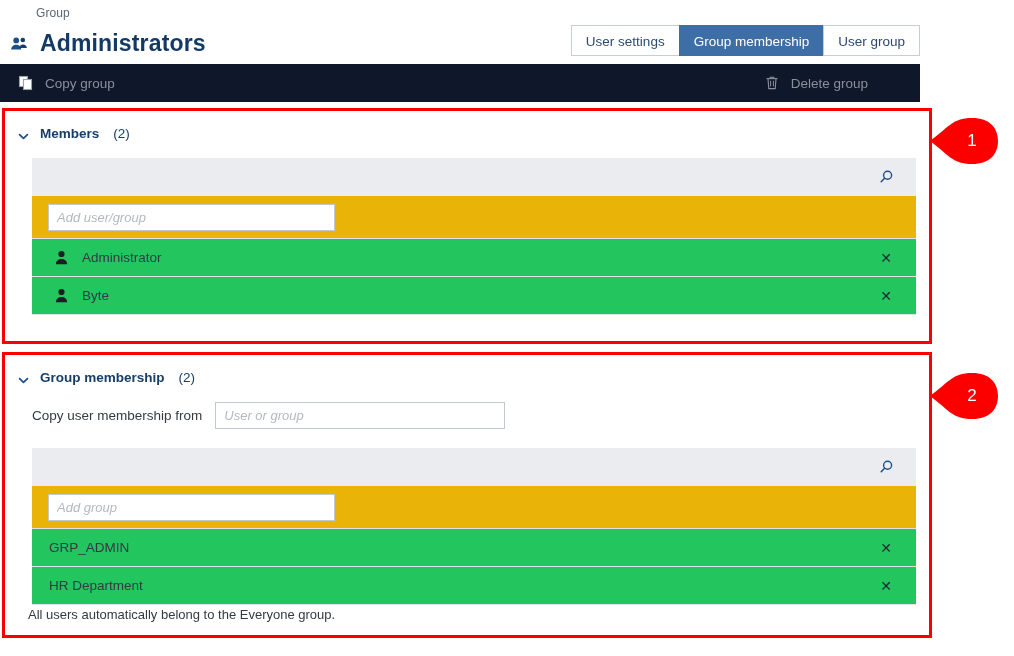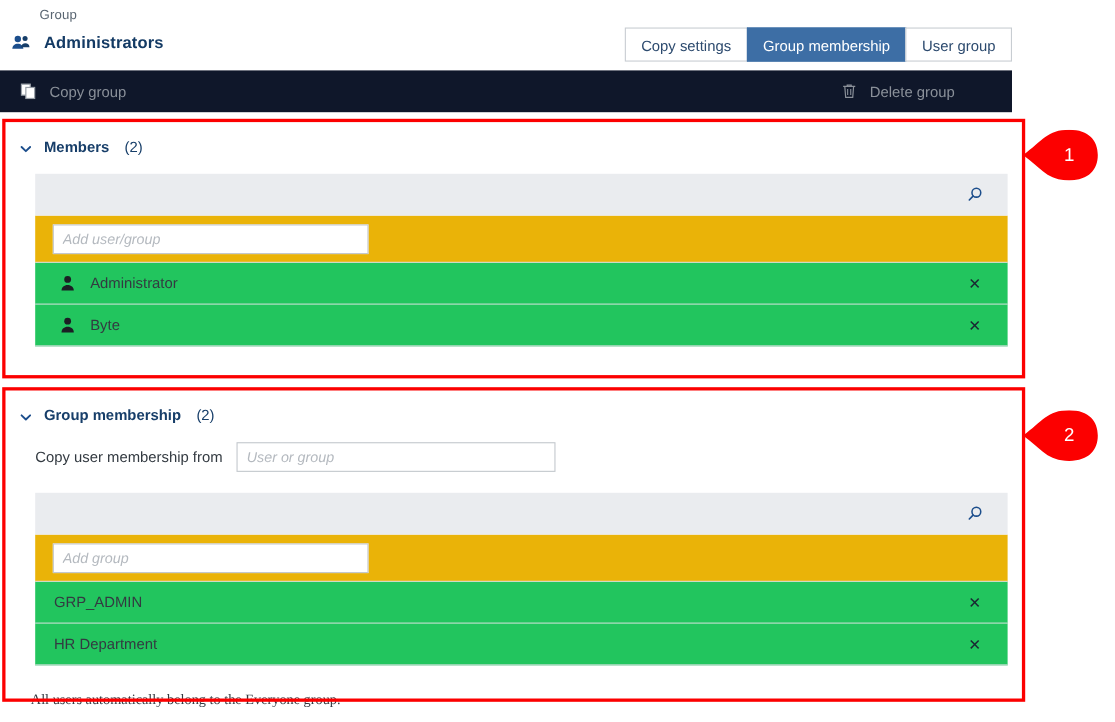--- a/index.html
+++ b/index.html
@@ -47,21 +47,21 @@
     display: flex;
     align-items: center;
     gap: 12px;
   }
   .group-icon {
     width: 18px;
     height: 18px;
     display: block;
   }
   .page-title {
-    font-size: 15px;
+    font-size: 23px;
     font-weight: bold;
     color: #133a64;
     letter-spacing: .15px;
   }
 
   
   .tabs {
     position: absolute;
     right: 12px;
     top: 25px;
@@ -308,21 +308,21 @@
           <circle cx="6.2" cy="5.4" r="2.9" fill="#1c4e8c"></circle>
           <path d="M1.2 14.4c0-2.8 2.3-4.6 5-4.6s5 1.8 5 4.6z" fill="#1c4e8c"></path>
           <circle cx="12.8" cy="5.0" r="2.3" fill="#173e69"></circle>
           <path d="M9.1 13.0c.3-2.3 1.9-3.6 3.9-3.6 2.1 0 3.8 1.4 3.8 3.6z" fill="#173e69"></path>
         </svg>
       </span>
       <span class="page-title">Administrators</span>
     </div>
 
     <div class="tabs">
-      <div class="tab">Copy settings</div>
+      <div class="tab">User settings</div>
       <div class="tab active">Group membership</div>
       <div class="tab">User group</div>
     </div>
   </div>
 
   <div class="toolbar">
     <div class="tb-left">
       <span class="tb-icon">
         <svg width="16" height="16" viewBox="0 0 16 16">
           <rect x="1.5" y="1.5" width="8" height="10" fill="#ffffff" stroke="#9aa1a9" stroke-width="1.1"></rect>
@@ -428,21 +428,21 @@
         <span class="row-label">GRP_ADMIN</span>
         <span class="remove-btn">✕</span>
       </div>
 
       <div class="list-row no-icon">
         <span class="row-label">HR Department</span>
         <span class="remove-btn">✕</span>
       </div>
     </div>
 
-    <div class="footnote" style="top:276px;font-family:Liberation Serif, serif;">All users automatically belong to the Everyone group.</div>
+    <div class="footnote" style="top:255px;">All users automatically belong to the Everyone group.</div>
   </div>
 
 </div>
 
 <div class="redbox" id="redbox1"></div>
 <div class="redbox" id="redbox2"></div>
 
 <div class="callout" id="callout1">
   <svg width="70" height="46" viewBox="0 0 70 46">
     <path d="M0 23 C 18 10, 22 0, 42 0 C 60 0, 68 10, 68 23 C 68 36, 60 46, 42 46 C 22 46, 18 36, 0 23 Z" fill="#fc0000"></path>

